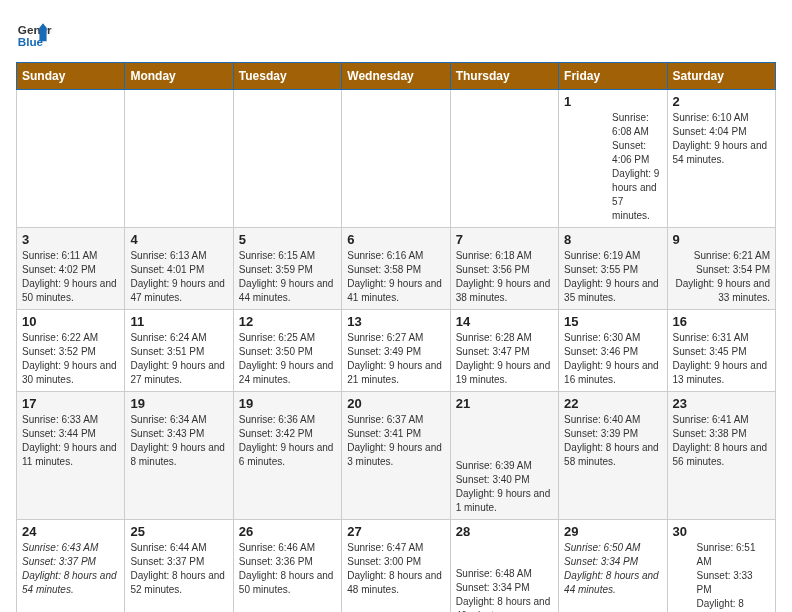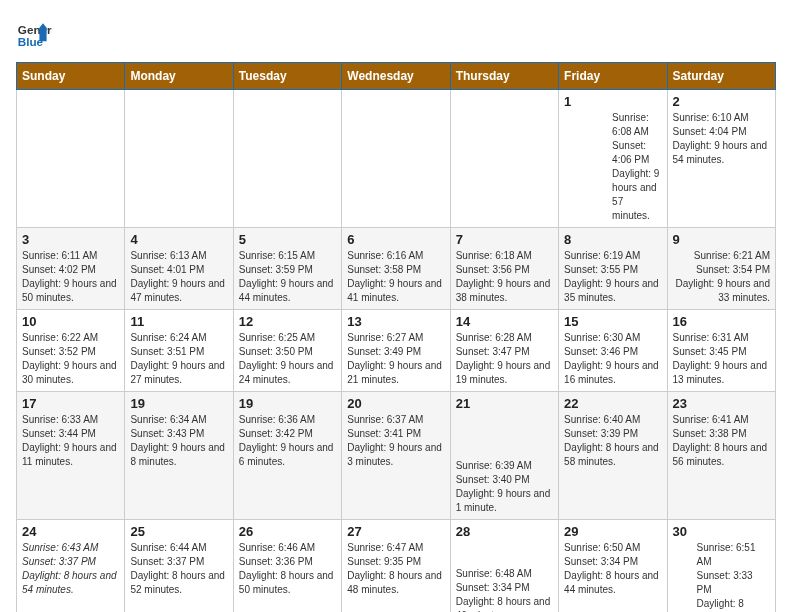--- a/index.html
+++ b/index.html
@@ -274,32 +274,32 @@
         </td>
         <td>
           <span class="day-number">26</span>
           <div class="day-info" style="white-space: pre-line;">Sunrise: 6:46 AM
 Sunset: 3:36 PM
 Daylight: 8 hours and 50 minutes.</div>
         </td>
         <td>
           <span class="day-number">27</span>
           <div class="day-info" style="white-space: pre-line;">Sunrise: 6:47 AM
-Sunset: 9:35 PM
+Sunset: 3:00 PM
 Daylight: 8 hours and 48 minutes.</div>
         </td>
         <td>
           <span class="day-number">28</span>
           <div class="day-info" style="white-space: pre-line; margin-top: 28px;">Sunrise: 6:48 AM
 Sunset: 3:34 PM
 Daylight: 8 hours and 46 minutes.</div>
         </td>
         <td>
           <span class="day-number">29</span>
-          <div class="day-info" style="white-space: pre-line;">Sunrise: 6:50 AM
+          <div class="day-info" style="white-space: pre-line; font-style: italic;">Sunrise: 6:50 AM
 Sunset: 3:34 PM
 Daylight: 8 hours and 44 minutes.</div>
         </td>
         <td>
           <span class="day-number">30</span>
           <div class="day-info" style="white-space: pre-line; margin-left: 24px;">Sunrise: 6:51 AM
 Sunset: 3:33 PM
 Daylight: 8 hours and 42 minutes.</div>
         </td>
       </tr>

